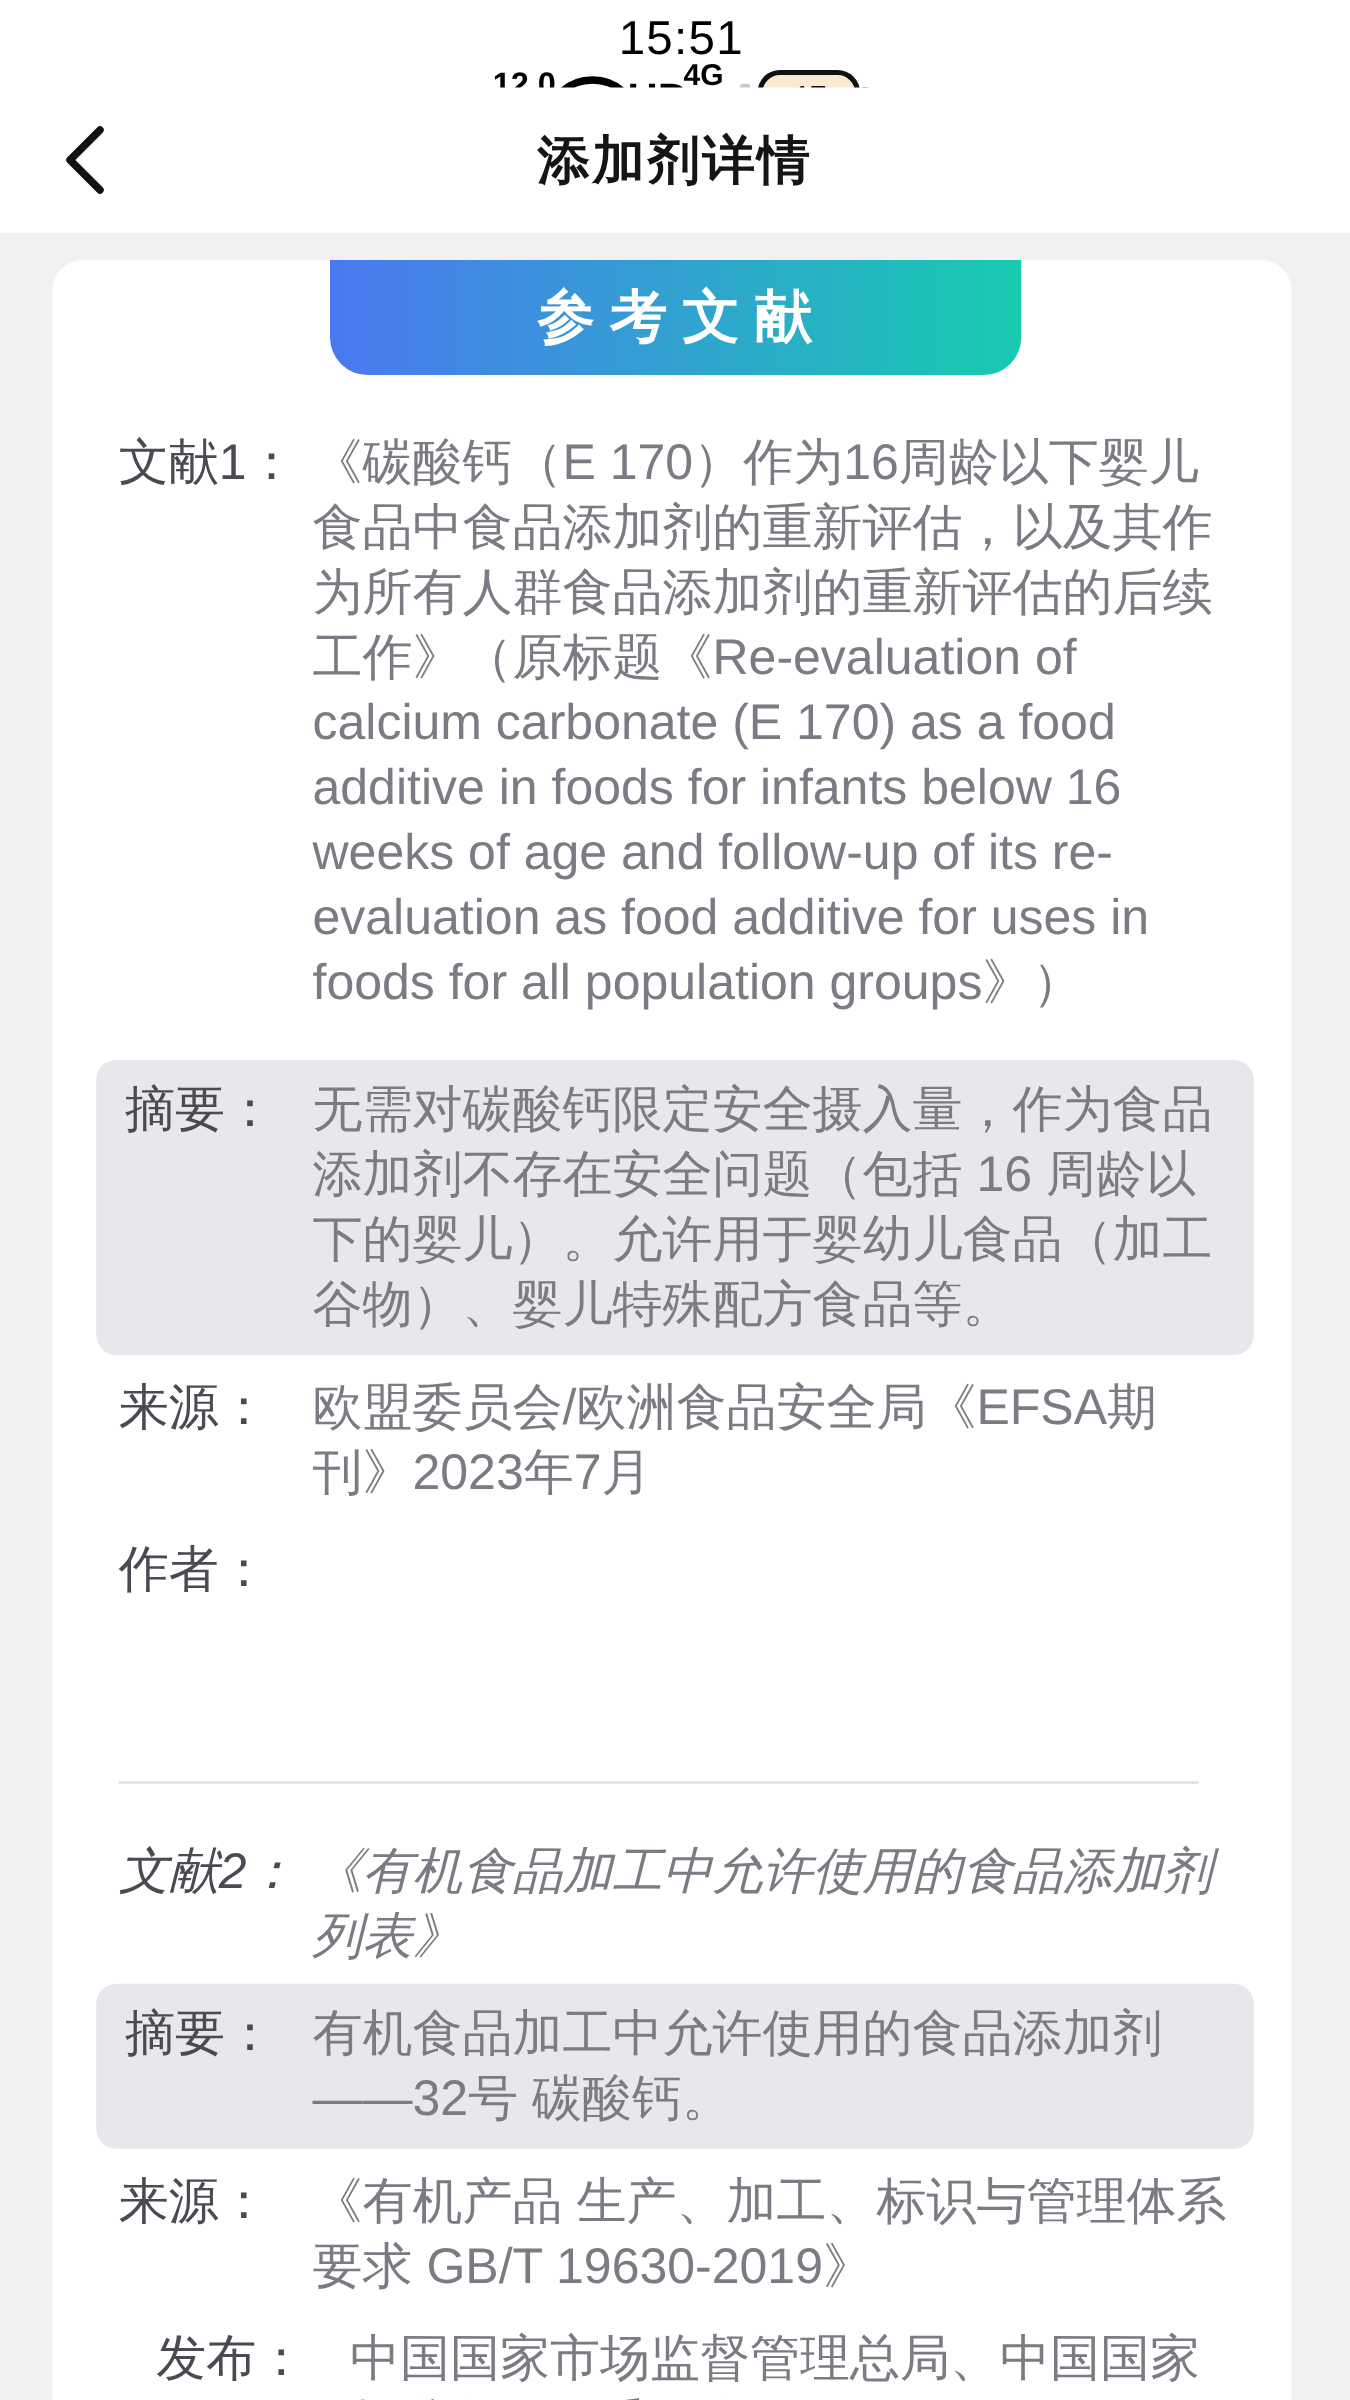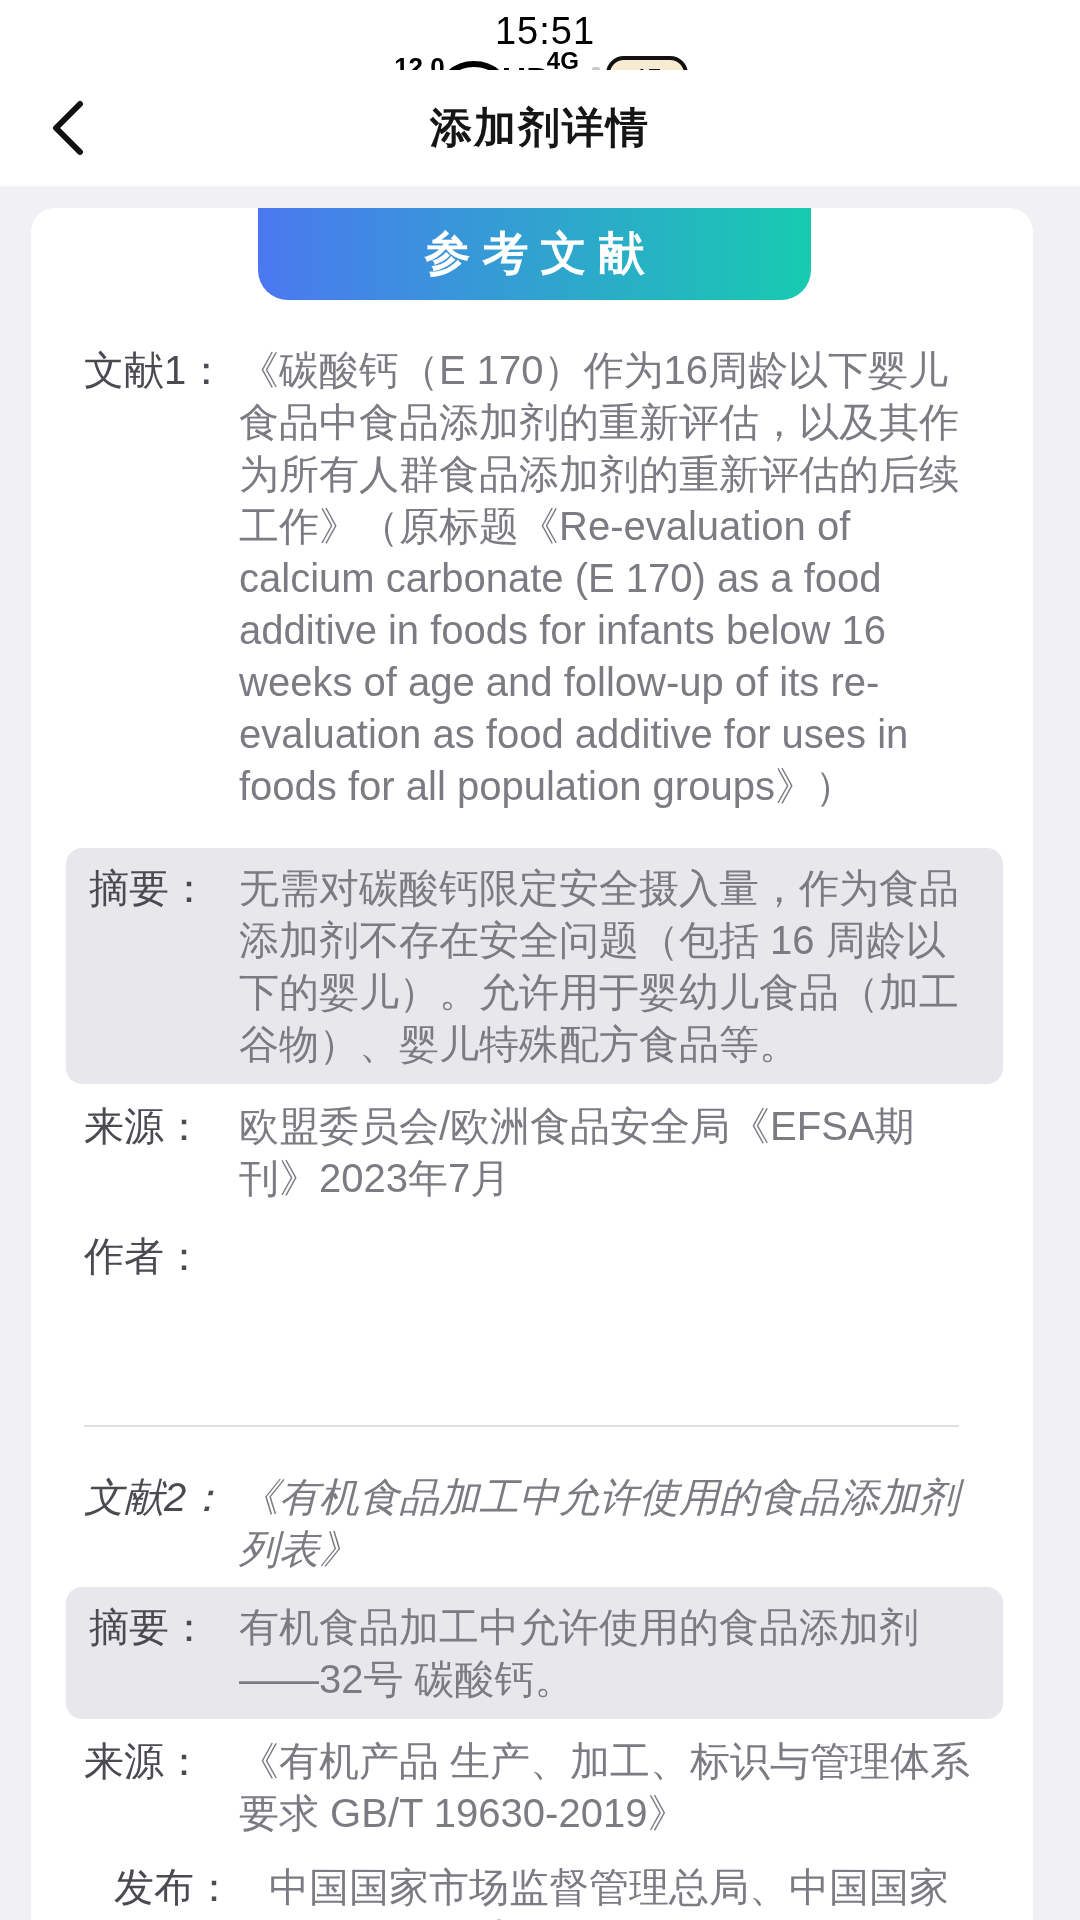--- a/index.html
+++ b/index.html
@@ -49,21 +49,21 @@
   .back-btn {
     position: absolute; left: 38px; top: 50%; transform: translateY(-50%);
     width: 60px; height: 60px; display: flex; align-items: center; justify-content: center;
     cursor: pointer; background: none; border: none;
   }
   .nav-title { font-size: 42px; font-weight: 600; color: #151515; letter-spacing: 2px; }
   
   .page-bg {
     height: 1734px;
     background: #f1f1f4;
-    padding: 22px 47px 0 31px;
+    padding: 22px 47px 0 42px;
   }
   .card {
     background: #ffffff;
     border-radius: 24px 24px 0 0;
     min-height: 1712px;
     overflow: hidden;
     padding: 0 48px 0 53px;
   }
   .banner {
     width: 553px; height: 92px;

